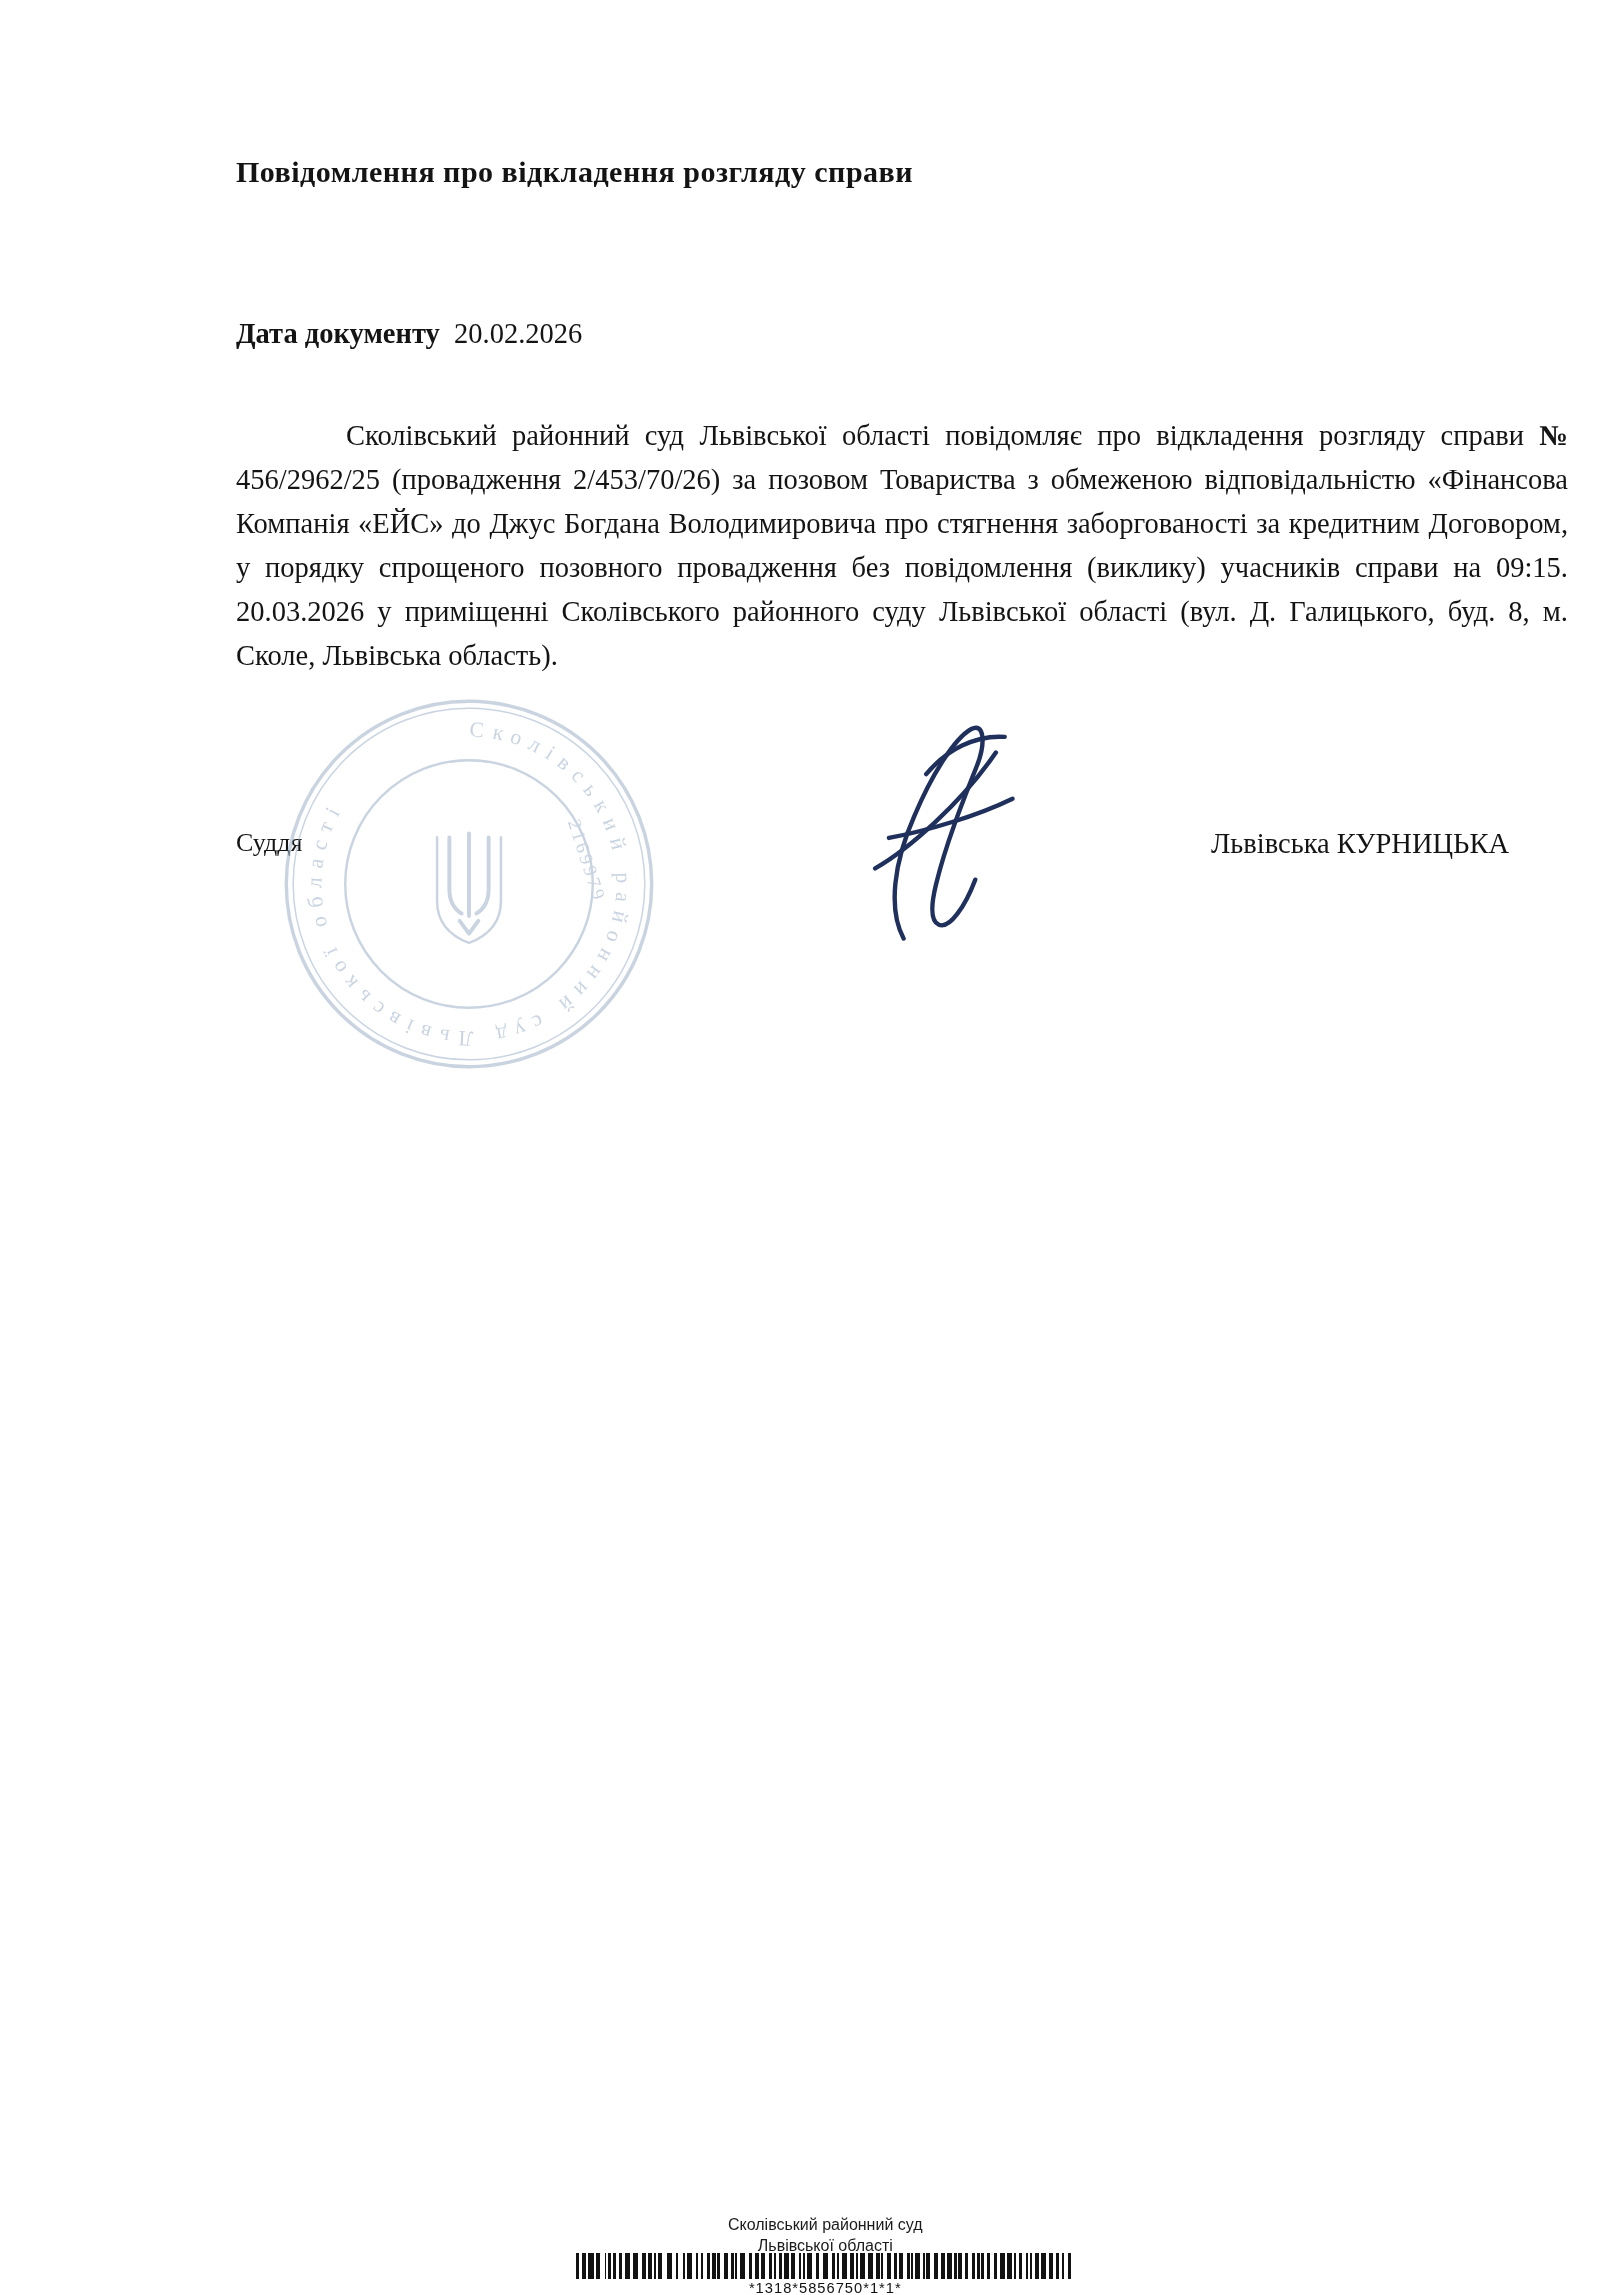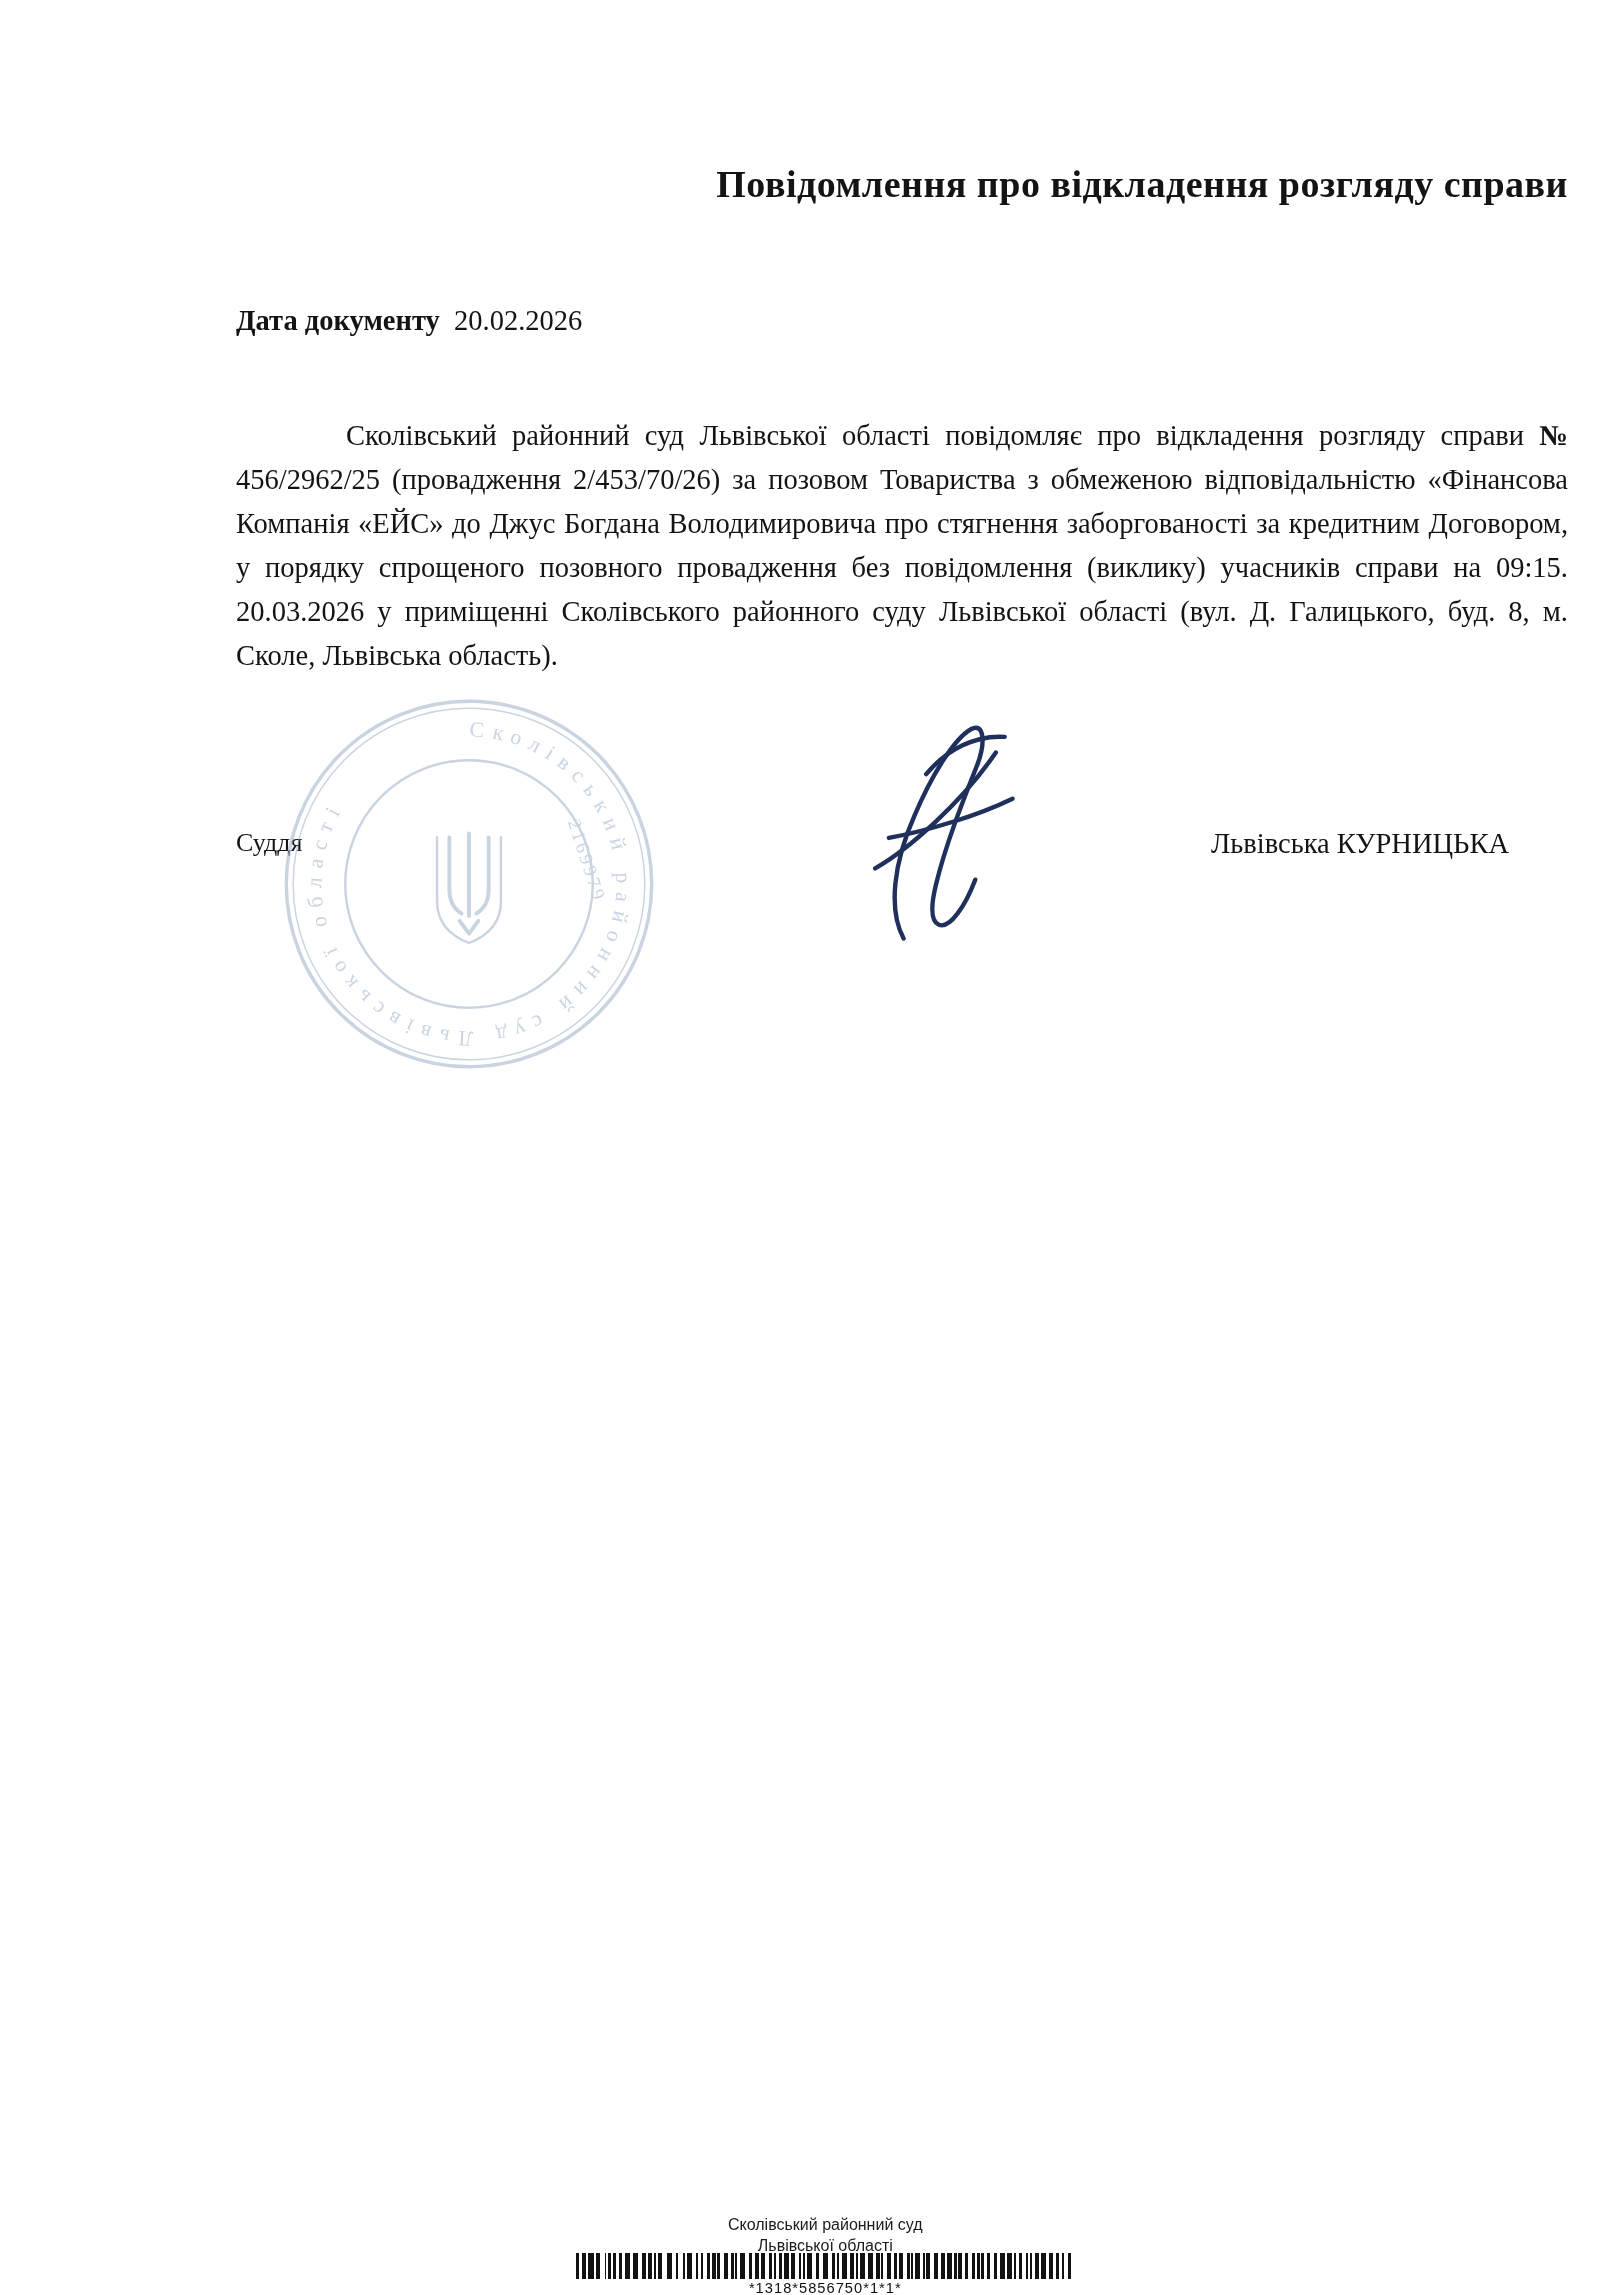--- a/index.html
+++ b/index.html
@@ -4,25 +4,25 @@
 <style>
   * { margin:0; padding:0; box-sizing:border-box; }
   html,body { background:#ffffff; }
   body {
     width:1624px; height:2295px; position:relative; overflow:hidden;
     font-family:"Liberation Serif", serif; color:#141414;
   }
   .page { position:absolute; inset:0; background:#ffffff; }
 
   .doc-title {
-    position:absolute; left:236px; top:162px; width:1332px;
-    text-align:right; font-weight:bold; font-size:38px; letter-spacing:0.5px;
+    position:absolute; left:236px; top:155px; width:1332px;
+    text-align:left; font-weight:bold; font-size:30px; letter-spacing:0.5px;
   }
   .date-line {
-    position:absolute; left:236px; top:305px; font-size:28.5px;
+    position:absolute; left:236px; top:318px; font-size:28.5px;
   }
   .date-line .lbl { font-weight:bold; }
   .body-par {
     position:absolute; left:236px; top:414px; width:1332px;
     font-size:28.5px; line-height:44px; text-align:justify; text-indent:110px;
   }
   .judge-label {
     position:absolute; left:236px; top:828px; font-size:26px;
   }
   .judge-name {

